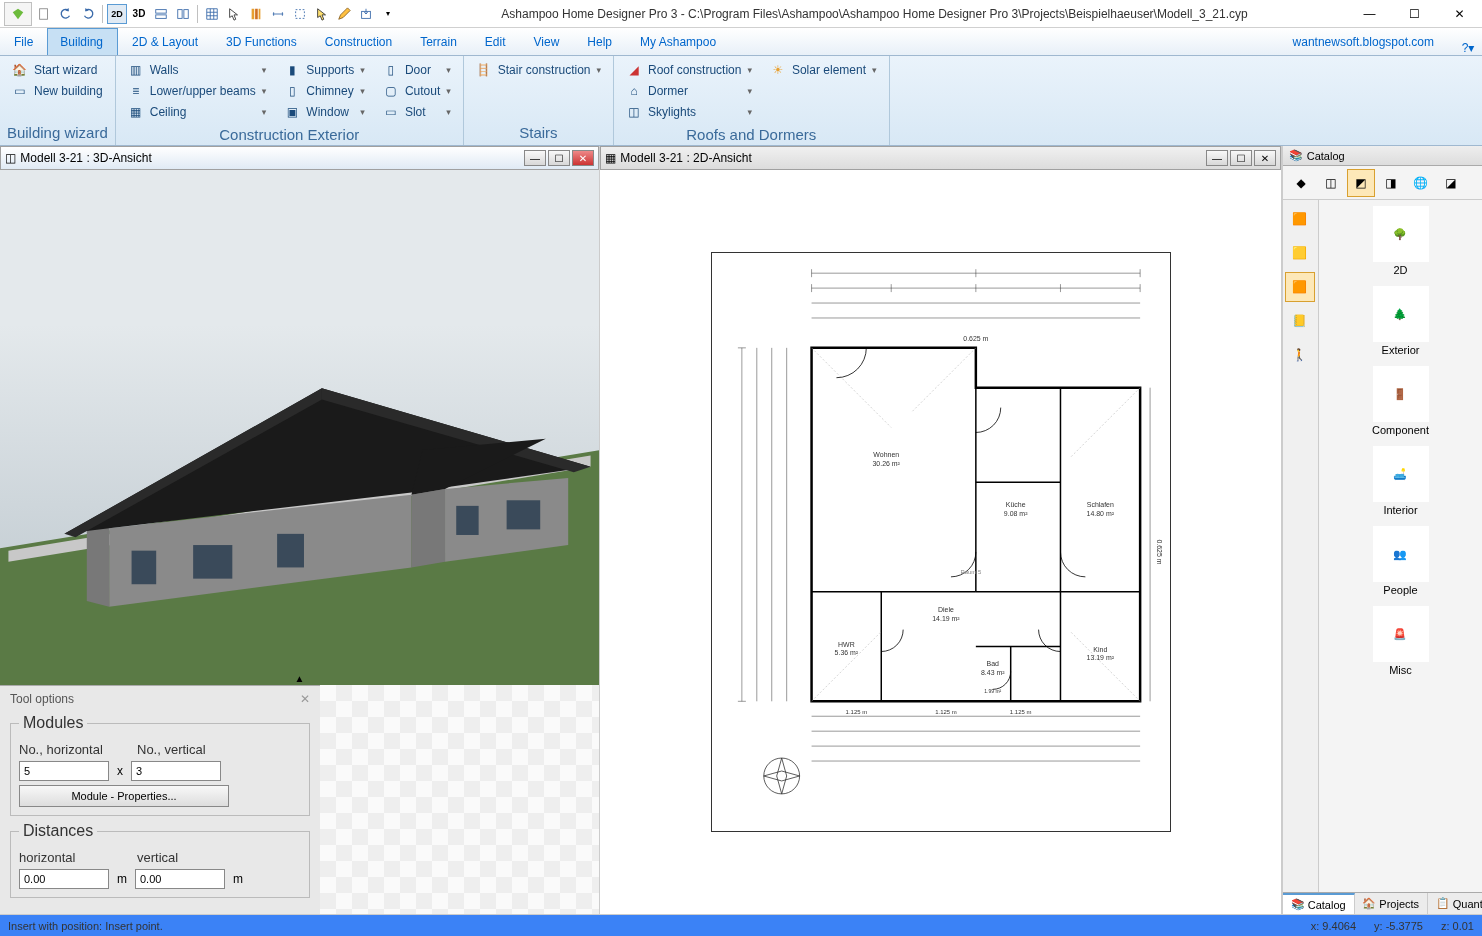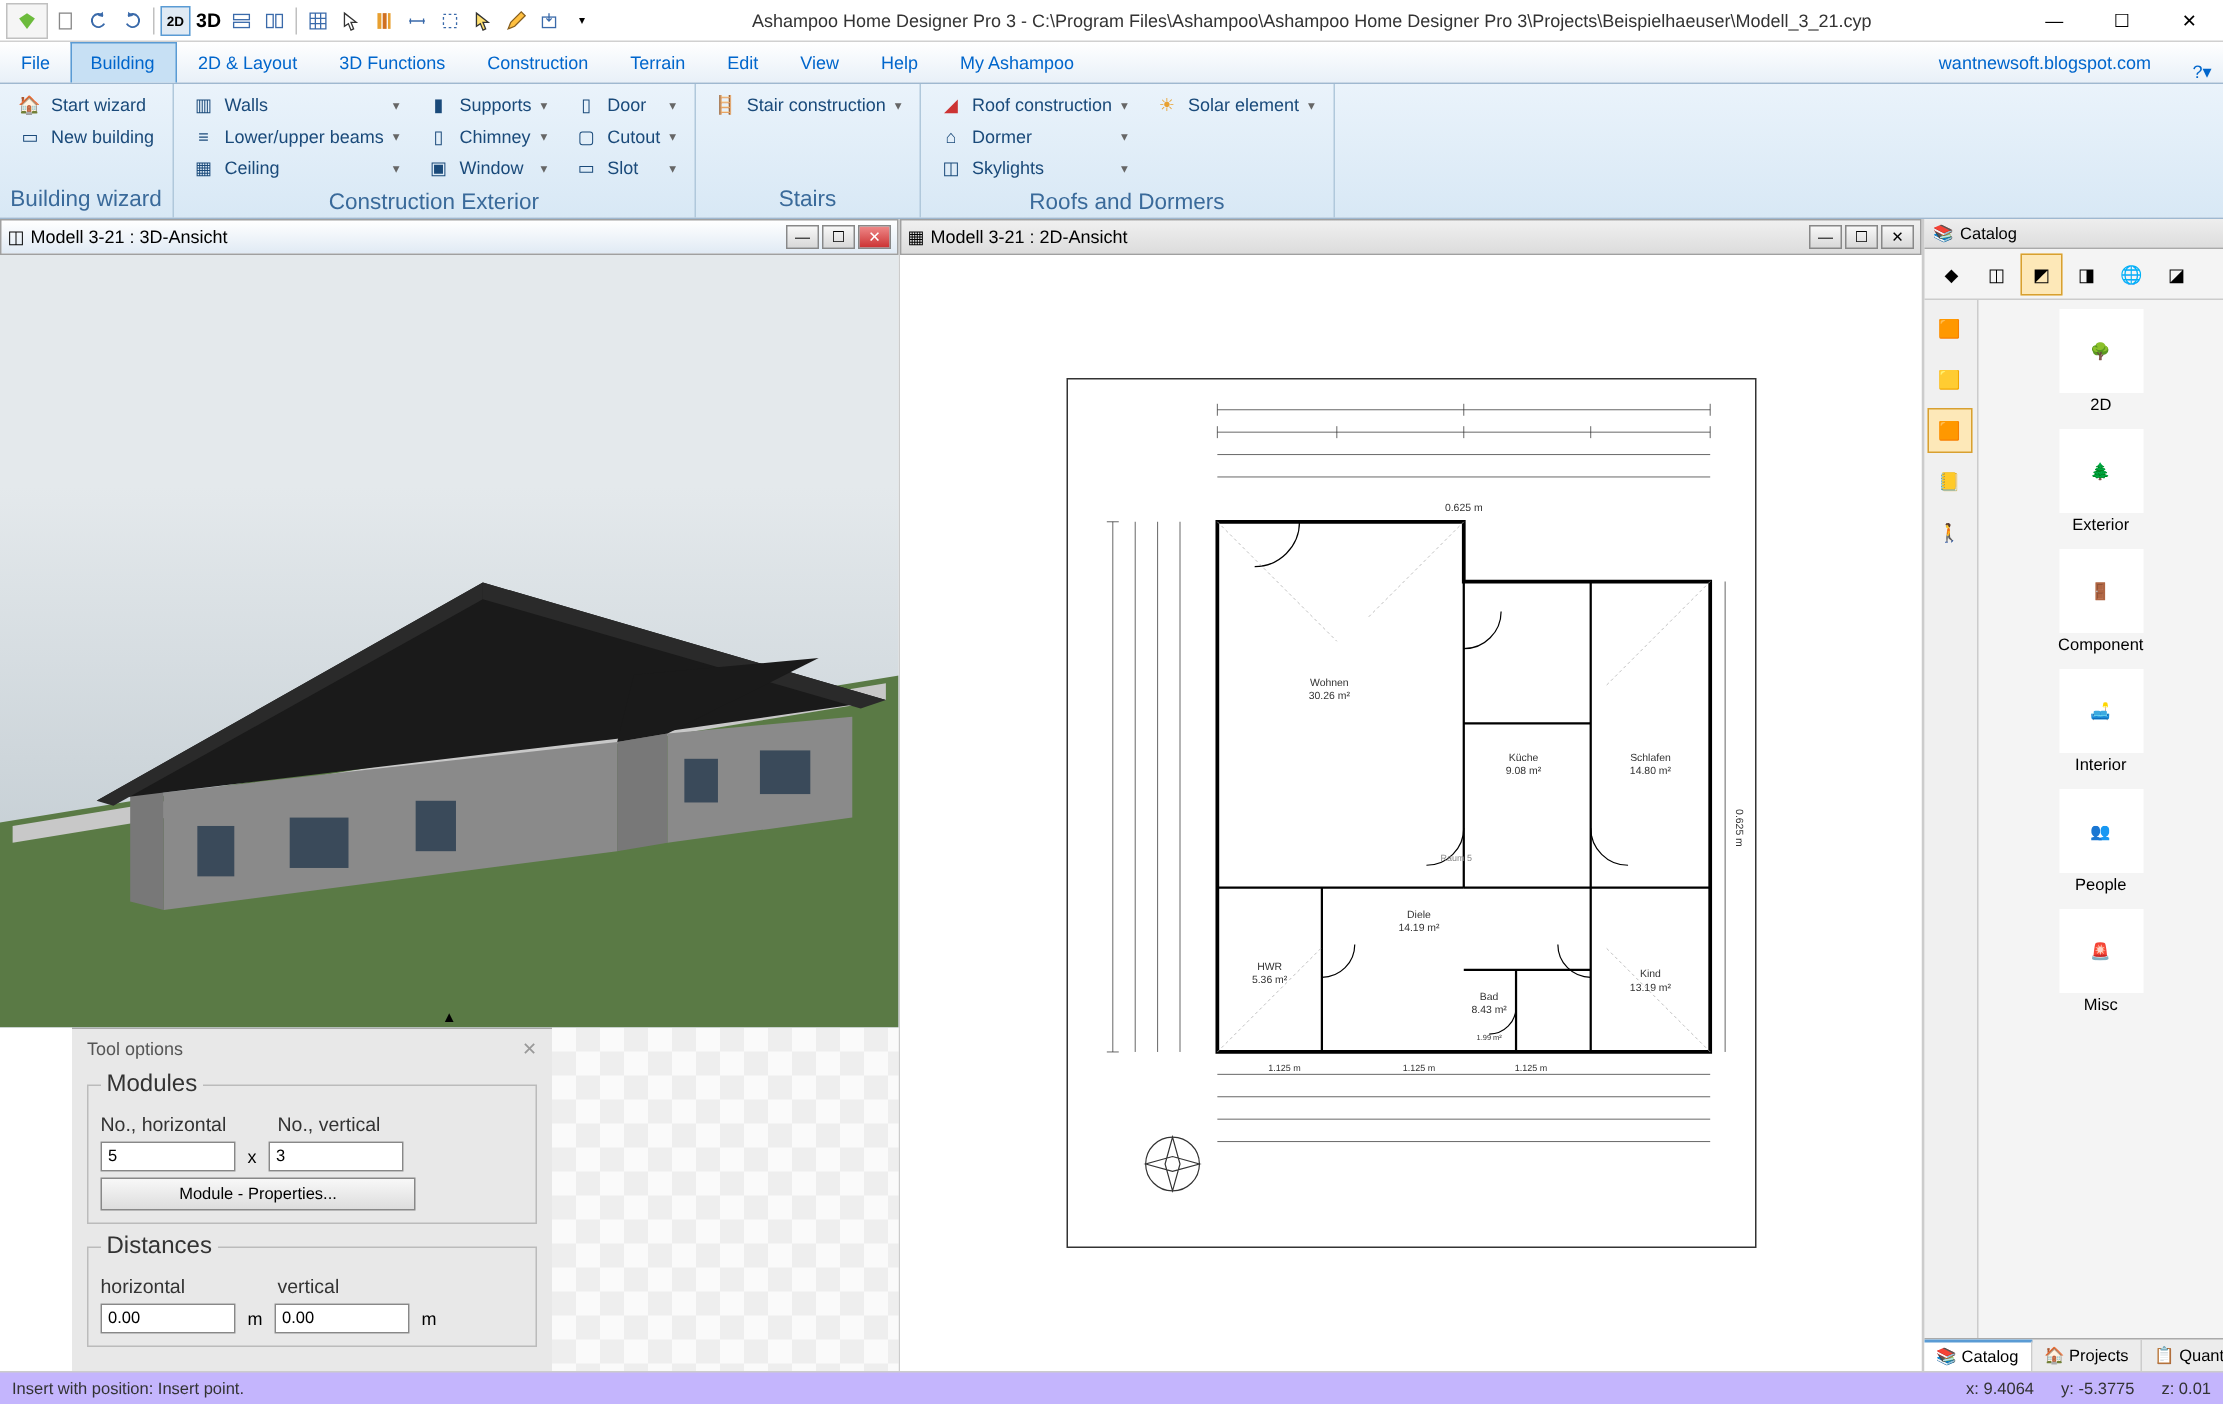--- a/index.html
+++ b/index.html
@@ -53,21 +53,21 @@
 .catalog-body { flex: 1; display: flex; overflow:hidden;}
 .catalog-sidebar { width: 36px; background: #f0f0f0; border-right: 1px solid #ccc; display:flex; flex-direction:column; gap:4px; padding:4px 2px;}
 .cat-side-btn { width: 30px; height: 30px; display:flex; align-items:center; justify-content:center; cursor:pointer; border:1px solid transparent;}
 .cat-side-btn.active { background:#fde8b8; border:1px solid #d8a030;}
 .catalog-list { flex:1; overflow:auto; padding: 6px 4px; display:flex; flex-direction:column; gap:10px; align-items:center;}
 .cat-item { width: 80px; text-align:center; font-size:11px; cursor:pointer;}
 .cat-item .thumb { width: 56px; height: 56px; margin: 0 auto 2px auto; border: 1px solid transparent; display:flex; align-items:center; justify-content:center; background:#fff;}
 .catalog-tabs { height: 22px; display:flex; border-top:1px solid #aaa; background:#ececec;}
 .catalog-bottom-tab { padding: 3px 8px; font-size:11px; border-right:1px solid #ccc; cursor:pointer; display:flex; align-items:center; gap:3px;}
 .catalog-bottom-tab.active { background:#fff; border-top:2px solid #5a9bd4;}
-.statusbar { height: 22px; background: #c4b5fd; border-top: 1px solid #ccc; display:flex; align-items:center; padding: 0 8px; font-size:11px; color:#333;}
+.statusbar { height: 22px; background: #3b82f6; border-top: 1px solid #ccc; display:flex; align-items:center; padding: 0 8px; font-size:11px; color:#333;}
 .statusbar .coords { margin-left:auto; display:flex; gap:18px;}
 .grid-bg { flex:1; background: repeating-conic-gradient(#eee 0 25%, #fafafa 0 50%) 0 0/32px 32px; }
 svg.ico-svg { width:16px; height:16px; }
 .qat svg { width:14px; height:14px;}
 </style>
 </head>
 <body>
 
 <div class="titlebar">
   <div class="qat">
@@ -88,21 +88,21 @@
         </svg>
       </div>
     <div class="qat-btn">
         <svg viewBox="0 0 16 16">
           <path d="M5 4 A5 5 0 1 1 4 10" fill="none" stroke="#3a6aaa" stroke-width="1.5"></path>
           <path d="M5 1 L5 5 L9 4" fill="#3a6aaa"></path>
         </svg>
       </div>
     <div class="qat-sep"></div>
     <div class="qat-btn" style="font-size:9px;font-weight:bold;background:#e0eaf4;border:1px solid #5a9bd4;">2D</div>
-    <div class="qat-btn" style="font-size:13px;font-weight:bold;">3D</div>
+    <div class="qat-btn" style="font-size:10px;font-weight:bold;">3D</div>
     <div class="qat-btn">
         <svg viewBox="0 0 16 16">
           <rect x="2" y="3" width="12" height="4" fill="none" stroke="#3a6aaa"></rect>
           <rect x="2" y="9" width="12" height="4" fill="none" stroke="#3a6aaa"></rect>
         </svg>
       </div>
     <div class="qat-btn">
         <svg viewBox="0 0 16 16">
           <rect x="2" y="3" width="5" height="10" fill="none" stroke="#3a6aaa"></rect>
           <rect x="9" y="3" width="5" height="10" fill="none" stroke="#3a6aaa"></rect>
@@ -316,21 +316,21 @@
         <rect x="485" y="295" width="30" height="26" fill="#3a4a5a"></rect>
 
         <polygon points="90,325 320,195 560,265 420,285 400,288 130,320" fill="#1a1a1a"></polygon>
         <polygon points="320,195 560,265 545,270 320,205" fill="#2a2a2a"></polygon>
         <polygon points="320,195 90,325 100,328 320,205" fill="#2a2a2a"></polygon>
         <polygon points="400,290 430,285 520,240 410,250" fill="#1a1a1a"></polygon>
       </svg>
       <div style="position:absolute;bottom:1px;left:50%;transform:translateX(-50%);font-size:10px;">▲</div>
     </div>
     <div style="display:flex;">
-      <div class="tool-options" style="width:320px;margin-left:48px;">
+      <div class="tool-options" style="width:320px;">
         <div class="tool-title">
           <span>Tool options</span>
           <span style="cursor:pointer;color:#999;">✕</span>
         </div>
         <fieldset class="tool-box">
           <legend>Modules</legend>
           <div class="tool-row">
             <div style="width:110px;"><label>No., horizontal</label></div>
             <div><label>No., vertical</label></div>
           </div>

